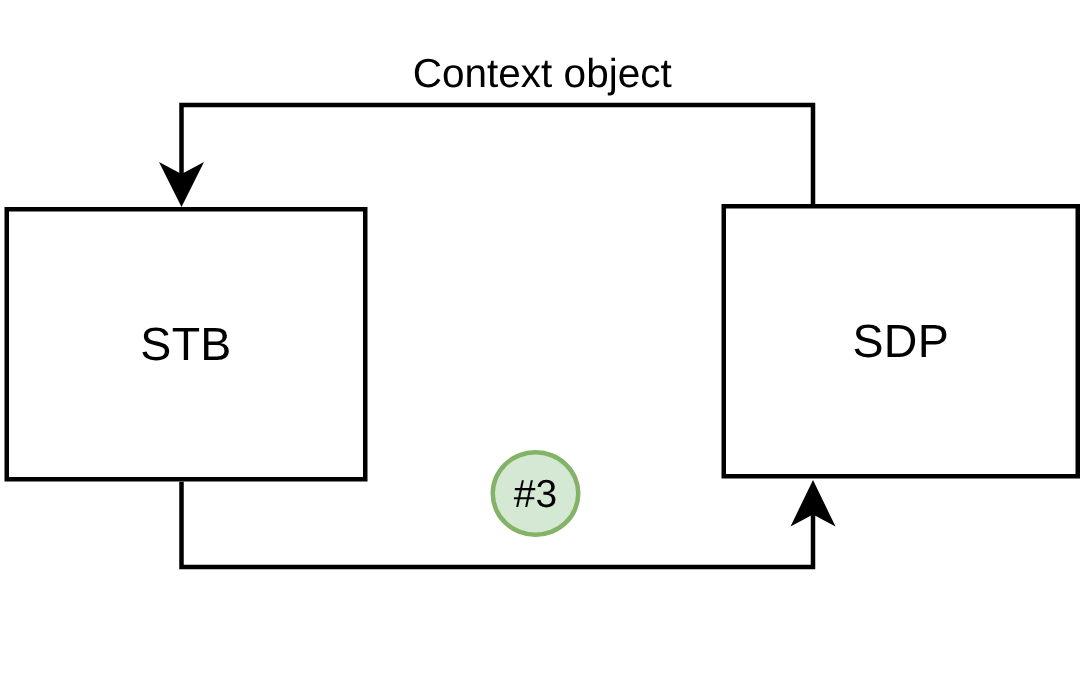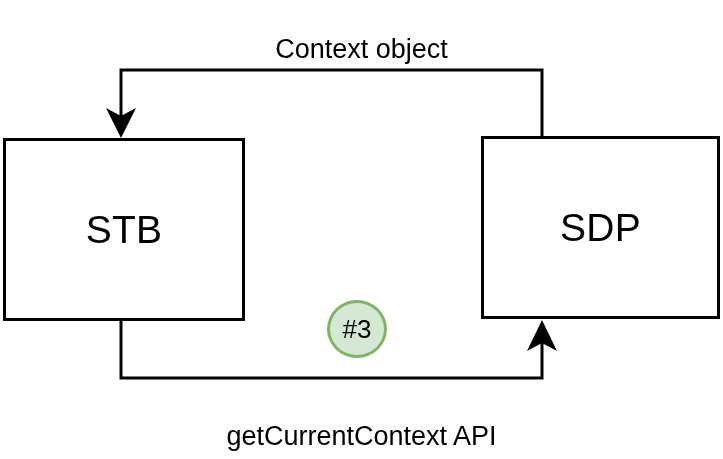--- a/index.html
+++ b/index.html
@@ -31,21 +31,21 @@
     position: absolute;
     box-sizing: border-box;
     background: #ffffff;
     border: 3px solid #000000;
     display: flex;
     align-items: center;
     justify-content: center;
   }
   .node-label {
     font-family: "Liberation Sans", sans-serif;
-    font-size: 39px;
+    font-size: 31px;
     line-height: 1;
     color: #000000;
     letter-spacing: 0.2px;
     user-select: none;
   }
   #node-stb {
     left: 3px;
     top: 138px;
     width: 242px;
     height: 183px;
@@ -124,15 +124,14 @@
   </div>
 
   <div class="node-box" id="node-sdp">
     <span class="node-label">SDP</span>
   </div>
 
   <div id="step-badge">
     <span id="step-badge-text">#3</span>
   </div>
 
-  <div class="edge-label" id="label-getcurrentcontext-api">getCurrentContext API</div>
 
 </div>
 
 </body></html>

